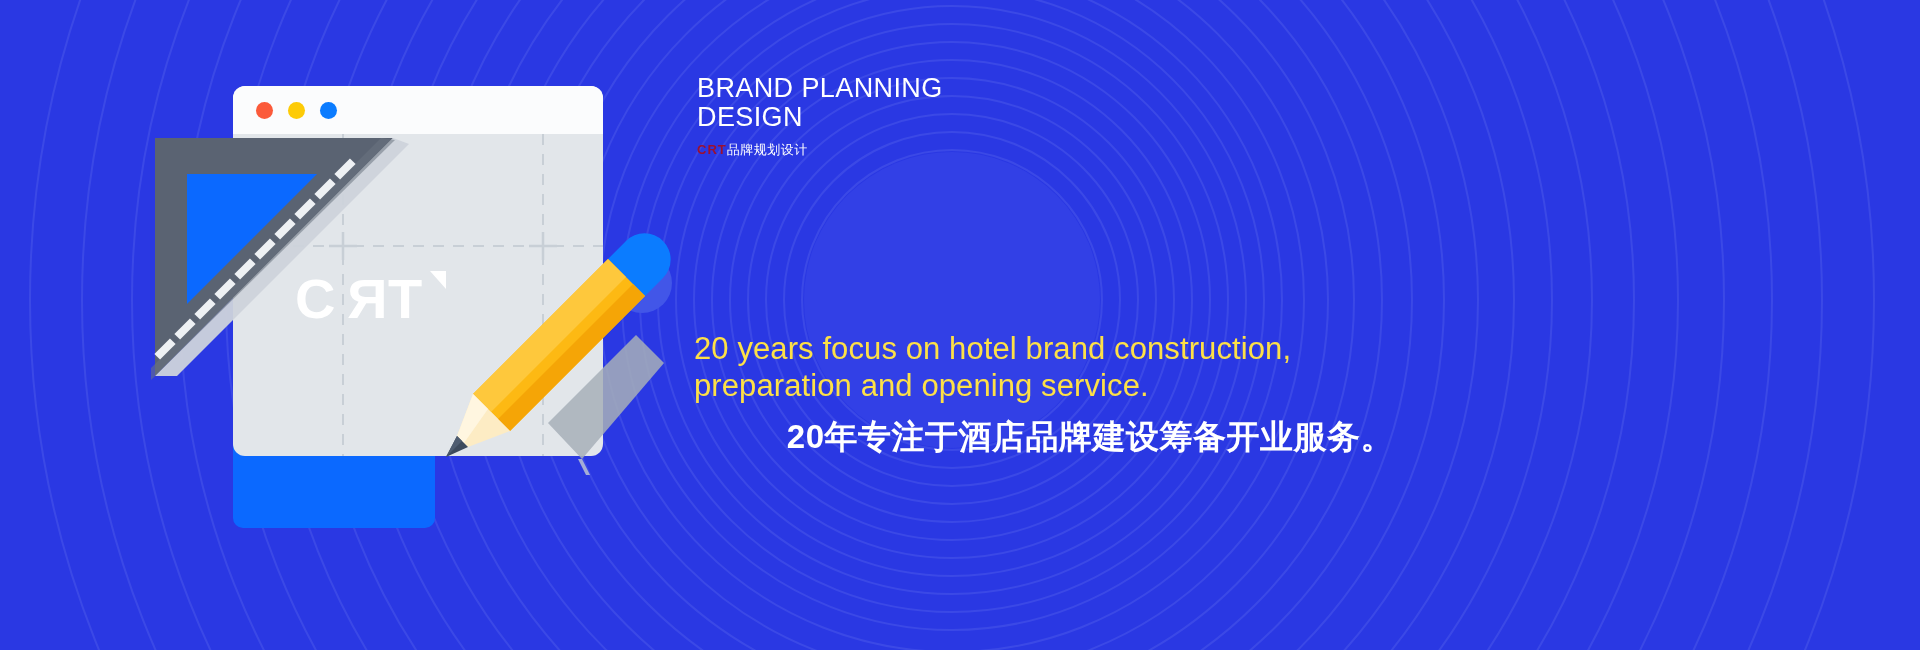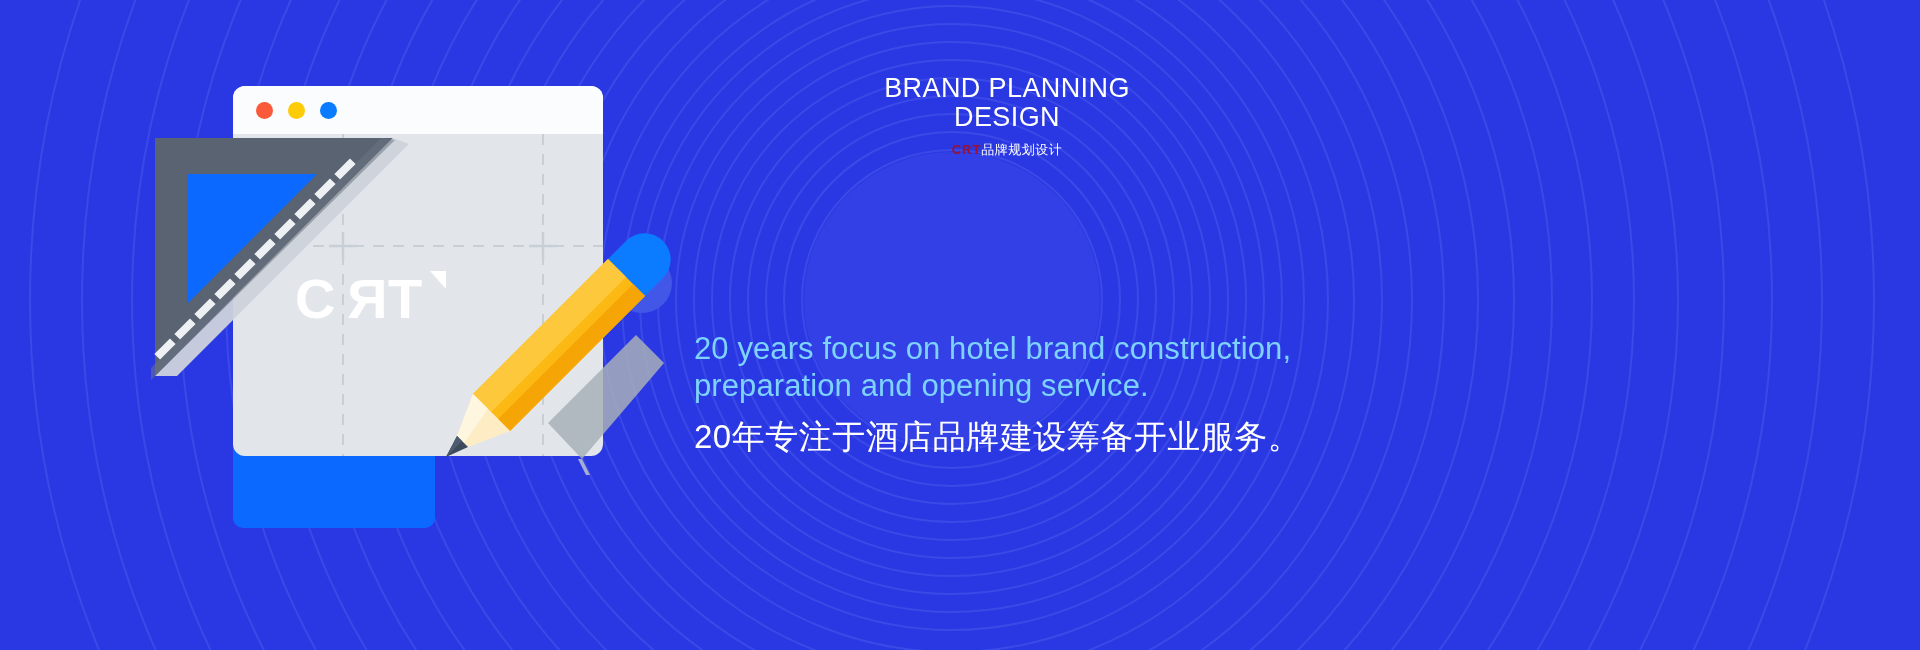--- a/index.html
+++ b/index.html
@@ -117,21 +117,20 @@
     border-radius: 50%;
     background: #4256e8;
   }
 
   
   .headline-block {
     position: absolute;
     left: 697px;
     top: 74px;
     width: 620px;
-    text-align: center;
   }
   .headline-en {
     color: #ffffff;
     font-size: 27px;
     font-weight: 400;
     line-height: 29px;
     letter-spacing: 0.4px;
     white-space: pre-line;
   }
   .headline-cn {
@@ -143,34 +142,35 @@
   .headline-cn .crt-red { color: #9c1030; font-weight: 700; letter-spacing: 1px; }
   .headline-cn .cn { color: #ffffff; }
 
   .body-block {
     position: absolute;
     left: 694px;
     top: 330px;
     width: 700px;
   }
   .body-en {
-    color: #7dd3fc;
+    color: #fde047;
     font-size: 31px;
     font-weight: 400;
     line-height: 37px;
     letter-spacing: 0.1px;
     white-space: pre-line;
   }
   .body-cn {
     margin-top: 14px;
     color: #ffffff;
     font-size: 33px;
-    font-weight: 400;
+    font-weight: 700;
     line-height: 38px;
     letter-spacing: 0.5px;
+    text-align: right;
   }
 </style>
 </head>
 <body>
 
 <div id="banner">
 
   <div class="rings">
     <svg width="1920" height="650" viewBox="0 0 1920 650" xmlns="http://www.w3.org/2000/svg">
       <defs>

